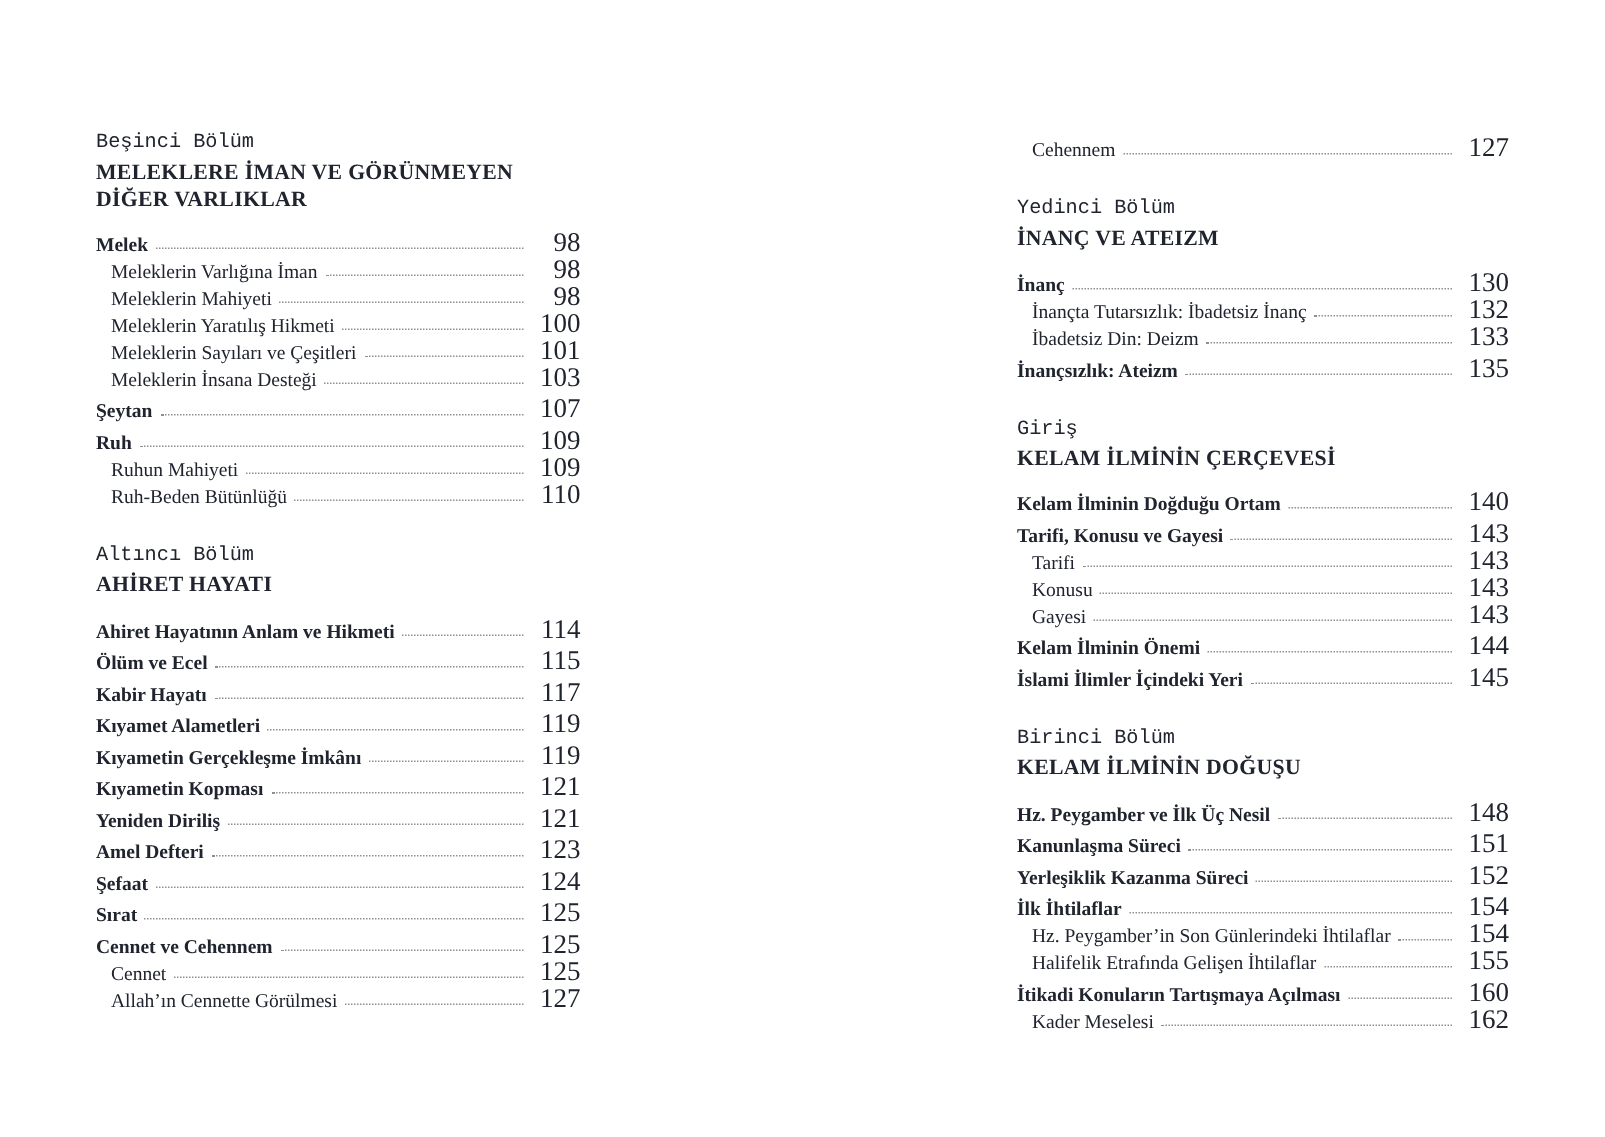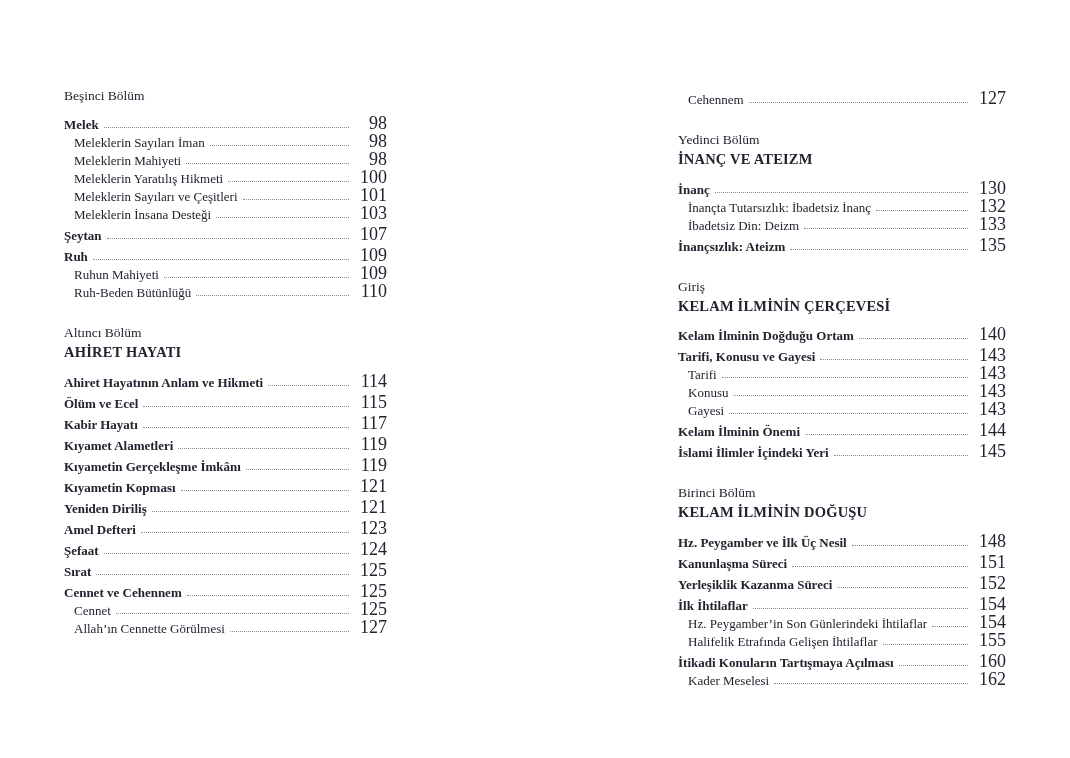--- a/index.html
+++ b/index.html
@@ -25,20 +25,21 @@
     top: 88px;
   }
   .col-left  { left: 64px;  width: 323px; }
   .col-right { left: 678px; width: 328px; }
 
   .chapter { margin-top: 26px; }
   .chapter:first-child { margin-top: 0; }
   .chapter-label {
     font-size: 13.5px;
     line-height: 16px;
+    font-family: Liberation Mono, monospace;
   }
   .chapter-title {
     font-size: 14.5px;
     font-weight: bold;
     line-height: 17.5px;
     margin-top: 3px;
     letter-spacing: 0.2px;
   }
 
   .entries { margin-top: 13px; }
@@ -73,29 +74,30 @@
     font-weight: normal;
   }
 </style>
 </head>
 <body>
 
 <div class="spread">
   <div class="col col-left">
       <div class="chapter">
         <div class="chapter-label">Beşinci Bölüm</div>
+        <div class="chapter-title">MELEKLERE İMAN VE GÖRÜNMEYEN DİĞER VARLIKLAR</div>
       </div>
       <div class="entries">
         <div class="row l1">
           <span class="label">Melek</span>
           <span class="leader"></span>
           <span class="pagenum">98</span>
         </div>
         <div class="row l2">
-          <span class="label">Meleklerin Sayıları İman</span>
+          <span class="label">Meleklerin Varlığına İman</span>
           <span class="leader"></span>
           <span class="pagenum">98</span>
         </div>
         <div class="row l2">
           <span class="label">Meleklerin Mahiyeti</span>
           <span class="leader"></span>
           <span class="pagenum">98</span>
         </div>
         <div class="row l2">
           <span class="label">Meleklerin Yaratılış Hikmeti</span>

